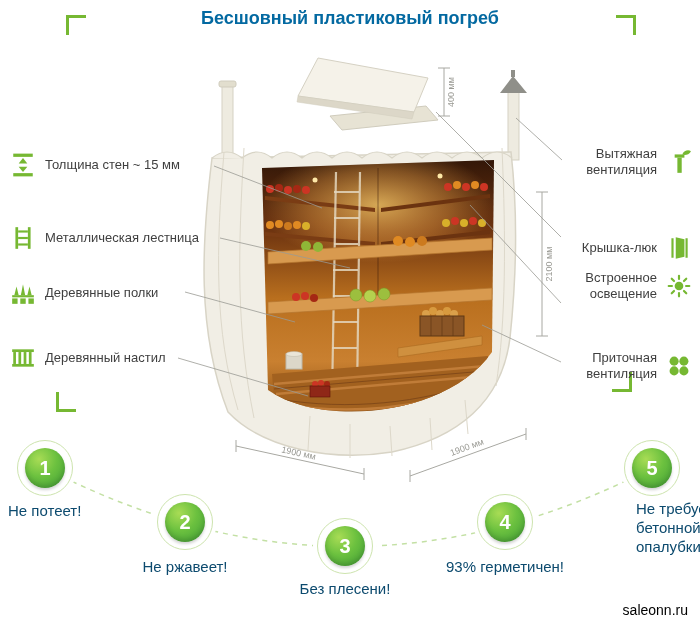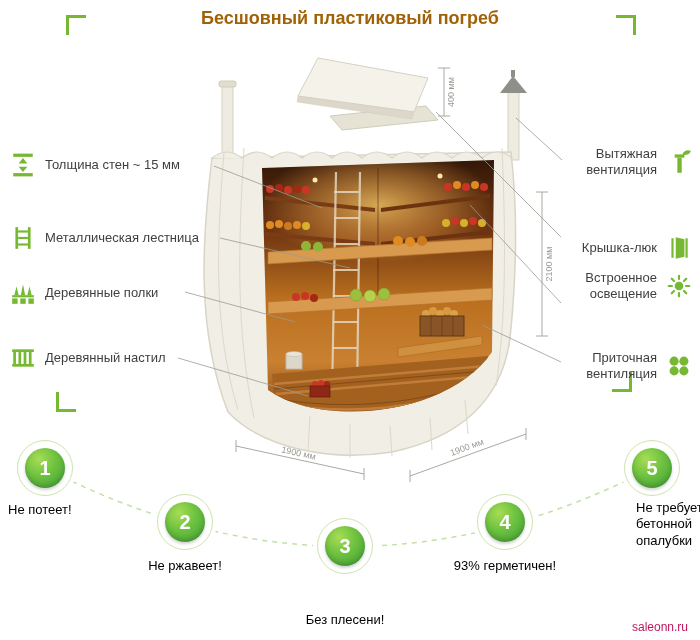--- a/index.html
+++ b/index.html
@@ -1,21 +1,21 @@
 <!DOCTYPE html>
 <html><head>
 <meta charset="utf-8">
 <style>
   :root { --g:#76b832; }
   * { margin:0; padding:0; box-sizing:border-box; }
   body { background:#fff; font-family:"Liberation Sans", sans-serif; }
   .canvas { position:relative; width:700px; height:640px; background:#fff; overflow:hidden; }
   .scene { position:absolute; left:0; top:0; z-index:1; pointer-events:none; }
   .title { position:absolute; top:8px; left:0; width:100%; text-align:center;
-           font-size:18px; font-weight:bold; color:#a16207; z-index:2; }
+           font-size:18px; font-weight:bold; color:#0369a1; z-index:2; }
   .bracket { position:absolute; width:20px; height:20px; z-index:2; }
   .b-tl { left:66px; top:15px; border-left:3px solid var(--g); border-top:3px solid var(--g); }
   .b-tr { left:616px; top:15px; border-right:3px solid var(--g); border-top:3px solid var(--g); }
   .b-bl { left:56px; top:392px; border-left:3px solid var(--g); border-bottom:3px solid var(--g); }
   .b-br { left:612px; top:372px; border-right:3px solid var(--g); border-bottom:3px solid var(--g); }
   .callout { position:absolute; display:flex; align-items:center; gap:9px; z-index:2;
              color:#3f3f3f; font-size:13px; line-height:1.25; }
   .callout .ic { width:26px; height:26px; flex:0 0 auto; }
   .callout.right .txt { width:88px; text-align:right; }
   .lc1 { left:10px; top:152px; }
@@ -31,27 +31,27 @@
            justify-content:center; box-shadow:0 0 0 4px #fff; }
   .badge-core { width:40px; height:40px; border-radius:50%; color:#fff; font-size:20px;
            font-weight:bold; display:flex; align-items:center; justify-content:center;
            background:radial-gradient(circle at 35% 28%, #a8dc55 0%, #6cc13f 45%, #3f9e36 100%);
            box-shadow:inset 0 -3px 5px rgba(0,0,0,0.15), 0 2px 3px rgba(0,0,0,0.18); }
   .bg1 { left:17px;  top:440px; }
   .bg2 { left:157px; top:494px; }
   .bg3 { left:317px; top:518px; }
   .bg4 { left:477px; top:494px; }
   .bg5 { left:624px; top:440px; }
-  .benefit-label { position:absolute; z-index:2; font-size:13px; color:#000000; line-height:1.25; }
+  .benefit-label { position:absolute; z-index:2; font-size:15px; color:#0c4a6e; line-height:1.25; }
   .bl1 { left:8px;  top:502px; }
   .bl2 { left:185px; top:558px; transform:translateX(-50%); white-space:nowrap; }
-  .bl3 { left:345px; top:580px; transform:translateX(-50%); white-space:nowrap;margin-top:32px; }
+  .bl3 { left:345px; top:580px; transform:translateX(-50%); white-space:nowrap; }
   .bl4 { left:505px; top:558px; transform:translateX(-50%); white-space:nowrap; }
   .bl5 { left:636px; top:500px; width:86px; }
-  .watermark { position:absolute; right:12px; bottom:6px; color:#be185d; font-size:12px; z-index:2; }
+  .watermark { position:absolute; right:12px; bottom:22px; color:#000000; font-size:14px; z-index:2; }
   .ig { fill:var(--g); }
 </style>
 </head>
 <body>
 
 <div class="canvas">
 
   <svg class="scene" width="700" height="640" viewBox="0 0 700 640">
     <defs>
       <linearGradient id="intGrad" x1="0" y1="0" x2="0" y2="1">

